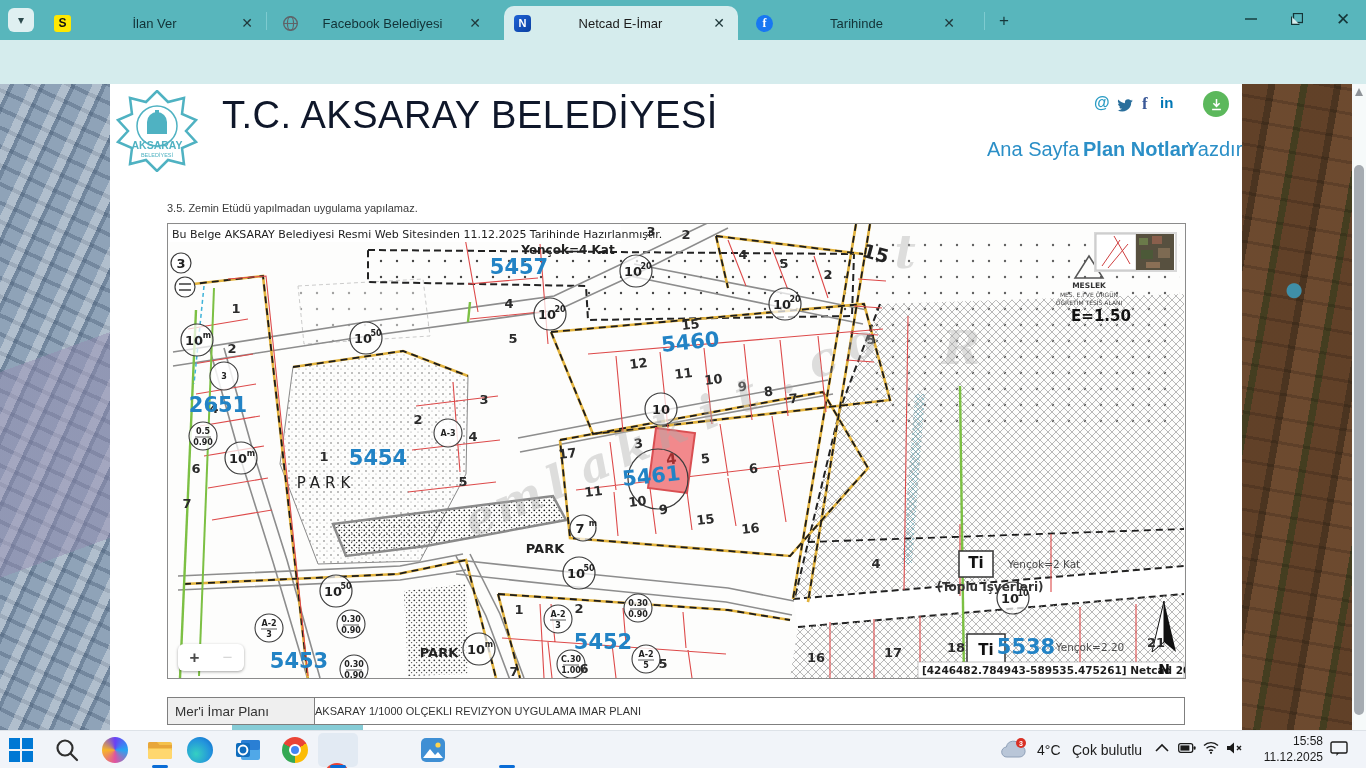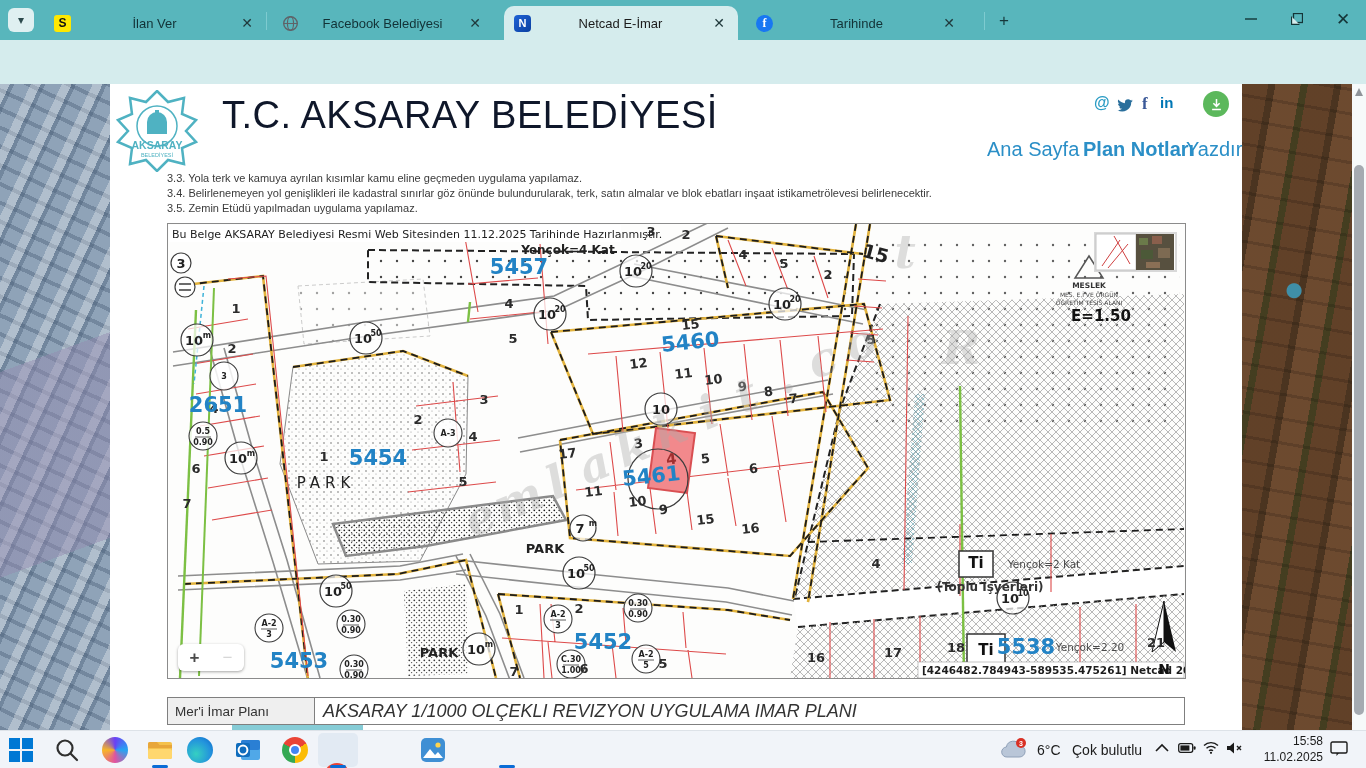--- a/index.html
+++ b/index.html
@@ -82,21 +82,21 @@
   #map-svg .t14b{font-size:14px;font-weight:700;fill:#111;}
   #map-svg .t18b{font-size:19px;font-weight:700;fill:#222;}
   #map-svg .wm{font-family:"DejaVu Serif",serif;font-style:italic;font-weight:700;
     font-size:46px;fill:#ababab;opacity:.38;}
   #map-svg .discl{font-size:11px;font-weight:500;fill:#1d1d1d;text-anchor:start;}
   #map-svg .coords{font-size:10.5px;font-weight:600;fill:#1d1d1d;text-anchor:start;}
   
   #plantable{position:absolute;left:167px;top:613px;width:1016px;height:26px;border:1px solid #7f7f7f;display:flex;}
   #plantable .c1{width:147px;background:#efefef;border-right:1px solid #7f7f7f;font-size:13.5px;color:#333;
     display:flex;align-items:center;padding-left:7px;box-sizing:border-box;}
-  #plantable .c2{flex:1;font-size:18px;color:#333;display:flex;align-items:center;padding-left:8px;font-style:italic;}
+  #plantable .c2{flex:1;font-size:11px;color:#333;display:flex;align-items:center;}
   #nextrow{position:absolute;left:232px;top:641px;width:131px;height:5px;background:#86ccd6;}
   
   #taskbar{position:absolute;left:0;top:730px;width:1366px;height:38px;background:#f1f4f9;border-top:1px solid #dde2e8;}
   .tbi{position:absolute;top:6px;width:26px;height:26px;}
   .tbtile{position:absolute;left:318px;top:2px;width:40px;height:34px;background:#e2eaf3;border-radius:5px;}
   .underline{position:absolute;top:34px;width:16px;height:3px;border-radius:2px;background:#0a6cd6;}
   .circ{width:26px;height:26px;border-radius:50%;}
   .chrome-ic{width:26px;height:26px;border-radius:50%;position:relative;
     background:conic-gradient(from -60deg,#ea4335 0 33.3%,#fbbc05 0 66.6%,#34a853 0);}
   .chrome-ic::after{content:"";position:absolute;left:7px;top:7px;width:12px;height:12px;border-radius:50%;
@@ -210,22 +210,20 @@
   <div id="dlbtn">
     <svg viewBox="0 0 24 24" width="15" height="15">
         <path d="M12 3v11M7 10l5 5 5-5M5 20h14" stroke="#fff" stroke-width="2.4" fill="none"></path>
       </svg>
   </div>
 
   <span class="navlink" style="left:987px;">Ana Sayfa</span>
   <span class="navlink" style="left:1083px;font-weight:bold;">Plan Notları</span>
   <span class="navlink" style="left:1186px;">Yazdır</span>
 
-  <div class="note" style="top:88px;">3.3. Yola terk ve kamuya ayrılan kısımlar kamu eline geçmeden uygulama yapılamaz.</div>
-  <div class="note" style="top:103px;">3.4. Belirlenemeyen yol genişlikleri ile kadastral sınırlar göz önünde bulundurularak, terk, satın almalar ve blok ebatları inşaat istikametrölevesi belirlenecektir.</div>
   <div class="note" style="top:118px;">3.5. Zemin Etüdü yapılmadan uygulama yapılamaz.</div>
 
   <div id="mapbox">
     <svg id="map-svg" width="1017" height="454" viewBox="0 0 1017 454">
       <defs>
         <pattern id="dots" width="16" height="16" patternUnits="userSpaceOnUse">
           <circle cx="5" cy="5" r="1.2" fill="#444"></circle>
         </pattern>
         <pattern id="stip" width="7" height="7" patternUnits="userSpaceOnUse">
           <circle cx="2" cy="2" r="0.8" fill="#6e6e6e"></circle>
@@ -572,39 +570,39 @@
 
   <div class="underline" style="left:152px;"></div>
   <div class="underline" style="left:330px;"></div>
   <div class="underline" style="left:499px;"></div>
 
   <svg class="tbi" style="left:1000px;width:30px;" viewBox="0 0 30 26">
     <path d="M7 20a5 5 0 0 1-.6-10 7 7 0 0 1 13.4-1.4A5.5 5.5 0 0 1 19 20z" fill="#b9c6d8" stroke="#8fa0b8" stroke-width="1"></path>
     <circle cx="21" cy="6" r="5" fill="#d93025"></circle>
     <text x="21" y="8.6" text-anchor="middle" font-size="7" font-weight="bold" fill="#fff" font-family="Liberation Sans,sans-serif">3</text>
   </svg>
-  <span class="tray-txt" style="left:1037px;">6°C</span>
+  <span class="tray-txt" style="left:1037px;">4°C</span>
   <span class="tray-txt" style="left:1072px;">Çok bulutlu</span>
   <svg class="tbi" style="left:1155px;top:12px;width:14px;height:10px;" viewBox="0 0 14 10">
     <path d="M1 8L7 2 13 8" fill="none" stroke="#1b1b1b" stroke-width="1.6"></path>
   </svg>
   <svg class="tbi" style="left:1178px;top:11px;width:18px;height:12px;" viewBox="0 0 18 12">
     <rect x="0.7" y="1.7" width="14" height="8.6" rx="2" fill="none" stroke="#1b1b1b" stroke-width="1.3"></rect>
     <rect x="2.4" y="3.4" width="9" height="5.2" fill="#1b1b1b"></rect>
     <rect x="15.6" y="4.2" width="2" height="3.6" rx="1" fill="#1b1b1b"></rect>
   </svg>
   <svg class="tbi" style="left:1203px;top:10px;width:16px;height:13px;" viewBox="0 0 16 13">
     <path d="M1 4.5a10 10 0 0 1 14 0M3.5 7.2a6.5 6.5 0 0 1 9 0M6 9.8a3 3 0 0 1 4 0" fill="none" stroke="#1b1b1b" stroke-width="1.4"></path>
     <circle cx="8" cy="11.8" r="1.1" fill="#1b1b1b"></circle>
   </svg>
   <svg class="tbi" style="left:1226px;top:10px;width:17px;height:14px;" viewBox="0 0 17 14">
     <path d="M1 5h3l4-3.5v11L4 9H1z" fill="#1b1b1b"></path>
     <path d="M11 5l4 4M15 5l-4 4" stroke="#1b1b1b" stroke-width="1.4"></path>
   </svg>
   <div id="clock">
     <div>15:58</div>
-    <div>11.02.2025</div>
+    <div>11.12.2025</div>
   </div>
   <svg class="tbi" style="left:1330px;top:10px;width:18px;height:16px;" viewBox="0 0 18 16">
     <rect x="1" y="1" width="16" height="11" rx="1.5" fill="none" stroke="#1b1b1b" stroke-width="1.4"></rect>
     <path d="M9 12l-2.5 3v-3z" fill="#1b1b1b"></path>
   </svg>
 </div>
 
 </body></html>

